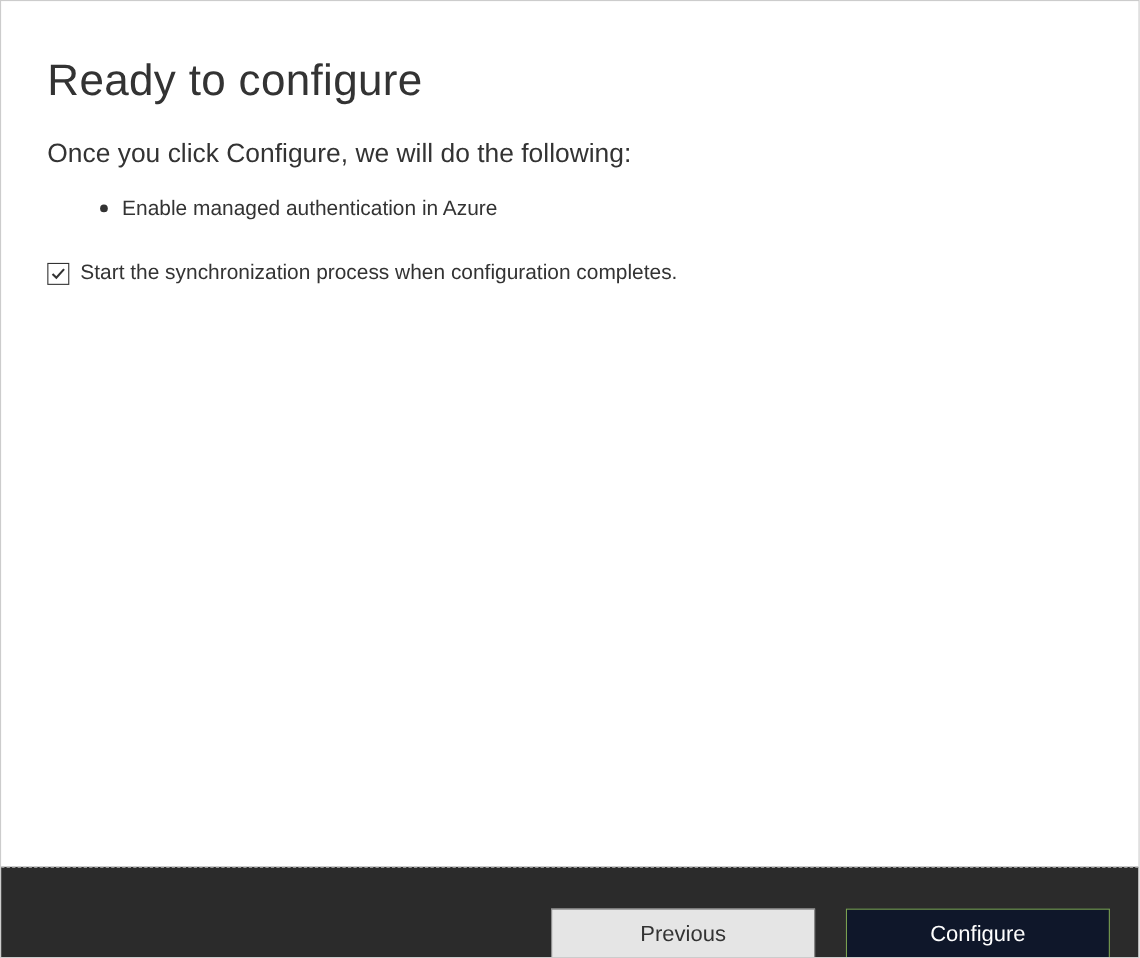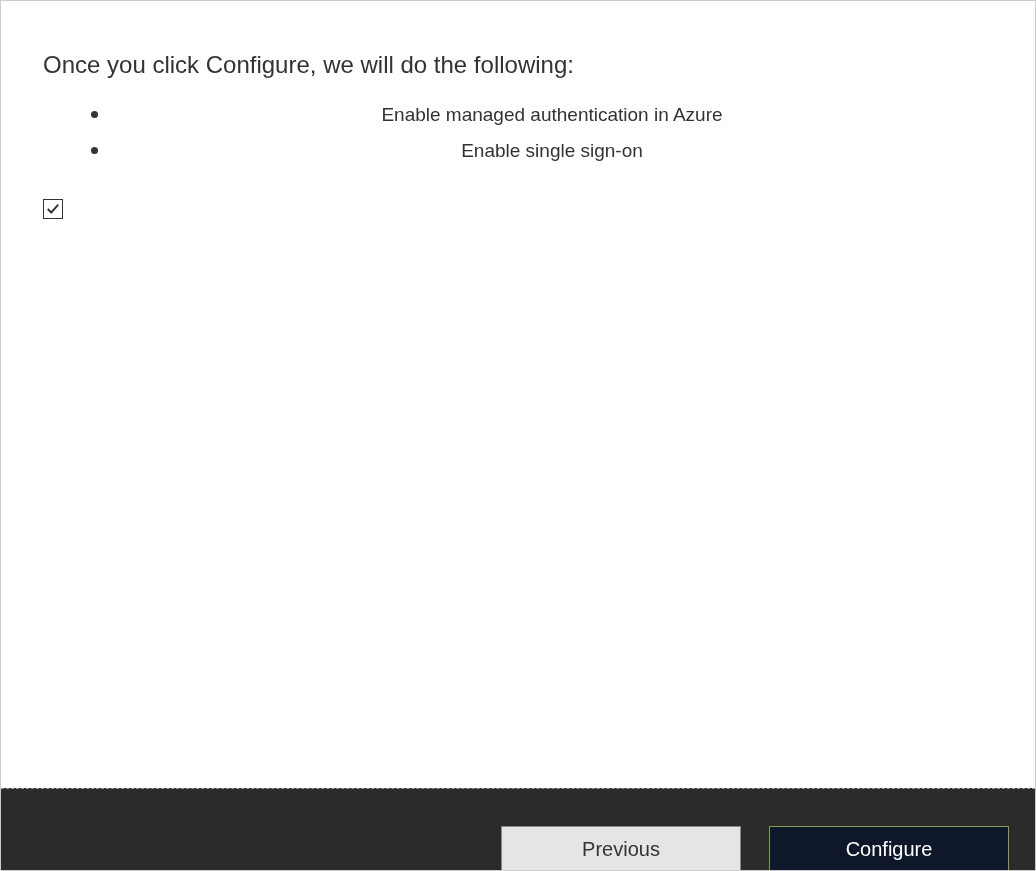--- a/index.html
+++ b/index.html
@@ -28,21 +28,20 @@
     .intro-text {
       font-size: 24px;
       color: #333333;
       margin-bottom: 18px;
       font-weight: 400;
     }
     .action-list {
       list-style: none;
       margin-left: 48px;
       margin-bottom: 30px;
-      text-align: center;
     }
     .action-list li {
       font-size: 19px;
       color: #333333;
       position: relative;
       padding-left: 20px;
       line-height: 1.9;
       font-weight: 400;
     }
     .action-list li::before {
@@ -110,30 +109,31 @@
     .btn-primary {
       background: #0f172a;
       color: #ffffff;
       border: 1px solid #7aa050;
     }
   </style>
 </head>
 <body>
 
 <div class="content">
+  <h1 class="page-title">Ready to configure</h1>
   <p class="intro-text">Once you click Configure, we will do the following:</p>
   <ul class="action-list">
     <li>Enable managed authentication in Azure</li>
-    <li>Enable single sign-on</li>
   </ul>
   <div class="checkbox-row">
     <div class="checkbox">
       <svg viewBox="0 0 16 16">
         <path d="M2 8 L6 12 L14 3" stroke="#333" stroke-width="2.2" fill="none"></path>
       </svg>
     </div>
+    <span class="checkbox-label">Start the synchronization process when configuration completes.</span>
   </div>
 </div>
 
 <div class="footer">
   <button class="btn btn-secondary">Previous</button>
   <button class="btn btn-primary">Configure</button>
 </div>
 
 </body></html>

